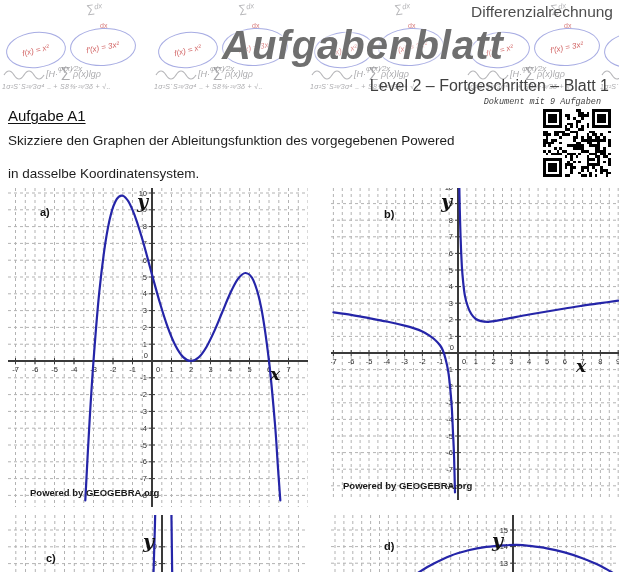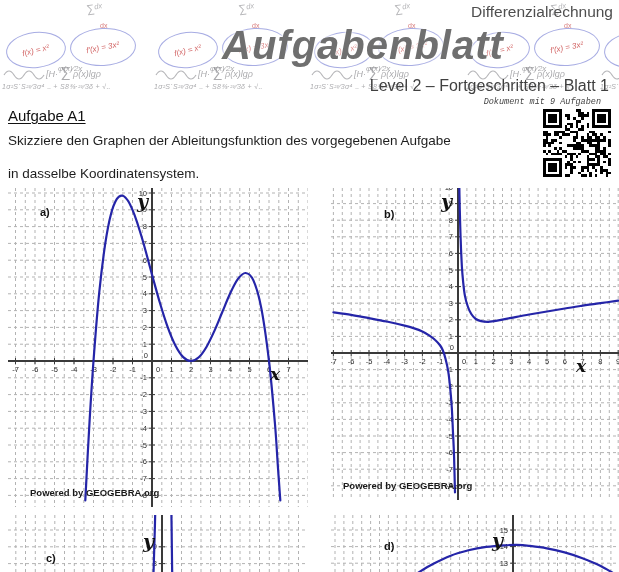--- a/index.html
+++ b/index.html
@@ -121,21 +121,21 @@
           <span class="gray bottomrow">1σ²S΄S²ʸ⁄3σ⁴ ‥ + S8⅗·²ʸ⁄3δ + √‥</span>
         </div>
       </div>
     <div class="course">Differenzialrechnung</div>
     <div class="title">Aufgabenblatt</div>
     <div class="level">Level 2 – Fortgeschritten – Blatt 1</div>
     <div class="docnote">Dokument mit 9 Aufgaben</div>
   </div>
 
   <div class="task-heading">Aufgabe A1</div>
-  <div class="tline t1">Skizziere den Graphen der Ableitungsfunktion des vorgegebenen Aufgabe</div>
+  <div class="tline t1">Skizziere den Graphen der Ableitungsfunktion des vorgegebenen Powered</div>
   <div class="tline t2">in dasselbe Koordinatensystem.</div>
   <div class="qr"><svg width="68" height="68" viewBox="0 0 25 25" shape-rendering="crispEdges">
         <rect x="0" y="0" width="1" height="1" fill="#000"></rect>
         <rect x="1" y="0" width="1" height="1" fill="#000"></rect>
         <rect x="2" y="0" width="1" height="1" fill="#000"></rect>
         <rect x="3" y="0" width="1" height="1" fill="#000"></rect>
         <rect x="4" y="0" width="1" height="1" fill="#000"></rect>
         <rect x="5" y="0" width="1" height="1" fill="#000"></rect>
         <rect x="6" y="0" width="1" height="1" fill="#000"></rect>
         <rect x="12" y="0" width="1" height="1" fill="#000"></rect>

